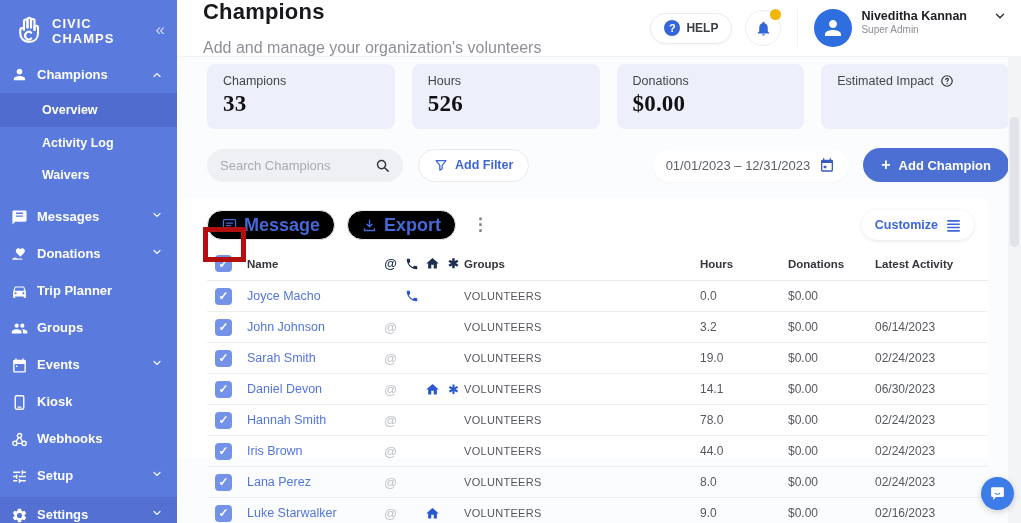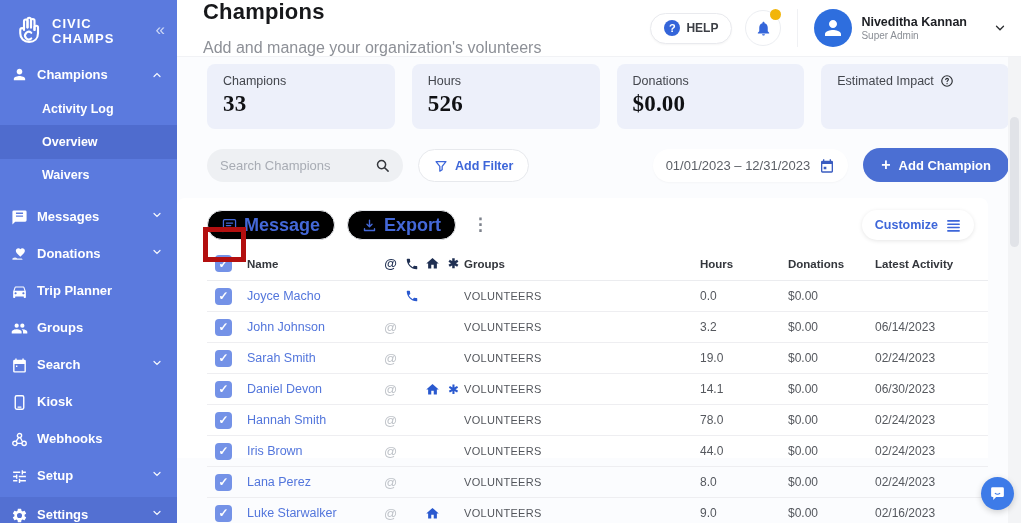--- a/index.html
+++ b/index.html
@@ -26,38 +26,38 @@
   
   .main { position:absolute; left:177px; top:0; width:844px; height:523px; }
   .topbar { height:57px; background:#fff; display:flex; align-items:center; padding:0 14px 0 26px; border-bottom:1px solid #f1f2f5; }
   .page-title { font-size:22px; font-weight:bold; color:#17181b; letter-spacing:.2px; }
   .page-sub { font-size:16px; color:#8d9097; margin-top:14px; }
   .top-right { margin-left:auto; display:flex; align-items:center; }
   .help-pill { display:flex; align-items:center; gap:6px; height:31px; padding:0 13px; border:1px solid #e9eaee; border-radius:16px; background:#fff; font-size:12px; font-weight:bold; color:#3c3f45; cursor:pointer; box-shadow:0 1px 2px rgba(0,0,0,.04); }
   .qmark { width:16px; height:16px; border-radius:50%; background:#3465d9; color:#fff; font-size:11px; font-weight:bold; display:flex; align-items:center; justify-content:center; }
   .bell-wrap { position:relative; width:36px; height:36px; border:1px solid #eceef2; border-radius:50%; background:#fff; display:flex; align-items:center; justify-content:center; margin-left:13px; cursor:pointer; }
   .bell-dot { position:absolute; top:-2px; right:-1px; width:11px; height:11px; border-radius:50%; background:#f2b50a; }
-  .user-area { display:flex; align-items:center; margin-left:16px; padding-left:16px; border-left:1px solid #f0f1f4; cursor:pointer; }
+  .user-area { display:flex; align-items:flex-start; margin-left:16px; padding-left:16px; border-left:1px solid #f0f1f4; cursor:pointer; }
   .avatar { width:38px; height:38px; border-radius:50%; background:#2e6ede; display:flex; align-items:center; justify-content:center; }
   .user-meta { margin-left:9px; margin-right:26px; }
   .user-name { font-size:12.5px; font-weight:bold; color:#1d1f24; }
   .user-role { font-size:10px; color:#8a8e95; margin-top:1px; }
   .user-chev { width:14px; height:14px; color:#2a2c30; }
 
   .content { position:absolute; top:57px; left:0; right:0; bottom:0; }
 
   
   .stats-row { display:flex; gap:17px; margin:7px 12px 0 30px; }
   .stat-card { flex:1; background:#edf0fa; border-radius:8px; padding:10px 16px 12px; }
   .stat-label { font-size:12.5px; color:#43464d; display:flex; align-items:center; gap:6px; }
   .stat-value { font-size:23px; font-weight:bold; color:#101114; margin-top:3px; letter-spacing:.2px;font-family:Liberation Serif, serif; }
   .info-ic { width:14px; height:14px; color:#2c2f34; }
 
   
-  .filter-row { display:flex; align-items:flex-end; margin:19px 12px 0 30px; }
+  .filter-row { display:flex; align-items:center; margin:19px 12px 0 30px; }
   .search-pill { display:flex; align-items:center; width:196px; height:33px; background:#eef0f3; border-radius:17px; padding:0 13px; }
   .search-pill input { border:none; outline:none; background:transparent; font-size:13px; color:#4b4e54; width:140px; font-family:"Liberation Sans",sans-serif; }
   .search-pill input::placeholder { color:#a8acb4; }
   .search-ic { width:15px; height:15px; color:#35383d; margin-left:auto; }
   .addfilter-pill { display:flex; align-items:center; gap:7px; height:33px; padding:0 15px; margin-left:15px; background:#fff; border:1px solid #e7e9ed; border-radius:17px; color:#3d66d9; font-size:12.5px; font-weight:bold; cursor:pointer; }
   .funnel-ic { width:14px; height:14px; }
   .spacer { flex:1; }
   .date-pill { display:flex; align-items:center; height:33px; background:#fff; border-radius:17px; padding:0 13px; font-size:13px; color:#5c6067; box-shadow:0 1px 2px rgba(0,0,0,.03); cursor:pointer; }
   .cal-ic { width:16px; height:16px; color:#3a5cc0; margin-left:9px; }
   .addchamp-btn { display:flex; align-items:center; gap:8px; height:34px; padding:0 18px; margin-left:15px; background:#4b6fd3; border-radius:18px; color:#fff; font-size:13px; font-weight:bold; cursor:pointer; }
@@ -123,22 +123,22 @@
           <path d="M12 12c2.2 0 4-1.8 4-4s-1.8-4-4-4-4 1.8-4 4 1.8 4 4 4zm0 2c-2.7 0-8 1.3-8 4v2h16v-2c0-2.7-5.3-4-8-4z"></path>
         </svg>
     </span>
     <span>Champions</span>
     <span class="chev">
       <svg viewBox="0 0 24 24" fill="none" stroke="#fff" stroke-width="2.4" stroke-linecap="round">
           <path d="M6 15l6-6 6 6"></path>
         </svg>
     </span>
   </div>
+  <div class="sub-item active">Overview</div>
   <div class="sub-item">Activity Log</div>
-  <div class="sub-item active">Overview</div>
   <div class="sub-item">Waivers</div>
   <div class="nav-gap"></div>
 
   <div class="nav-item">
     <span class="nico">
       <svg viewBox="0 0 24 24" fill="#fff">
           <path d="M20 2H4a2 2 0 0 0-2 2v18l4-4h14a2 2 0 0 0 2-2V4a2 2 0 0 0-2-2zm-3 9H7V9h10v2zm0-4H7V5h10v2z"></path>
         </svg>
     </span>
     <span>Messages</span>
@@ -181,21 +181,21 @@
     </span>
     <span>Groups</span>
   </div>
 
   <div class="nav-item">
     <span class="nico">
       <svg viewBox="0 0 24 24" fill="#fff">
           <path d="M19 4h-1V2h-2v2H8V2H6v2H5a2 2 0 0 0-2 2v14a2 2 0 0 0 2 2h14a2 2 0 0 0 2-2V6a2 2 0 0 0-2-2zm0 16H5V10h14v10zM9 14H7v-2h2v2z"></path>
         </svg>
     </span>
-    <span>Search</span>
+    <span>Events</span>
     <span class="chev">
         <svg viewBox="0 0 24 24" fill="none" stroke="#fff" stroke-width="2.4" stroke-linecap="round">
           <path d="M6 9l6 6 6-6"></path>
         </svg>
       </span>
   </div>
 
   <div class="nav-item">
     <span class="nico">
       <svg viewBox="0 0 24 24" fill="none" stroke="#fff" stroke-width="2">

